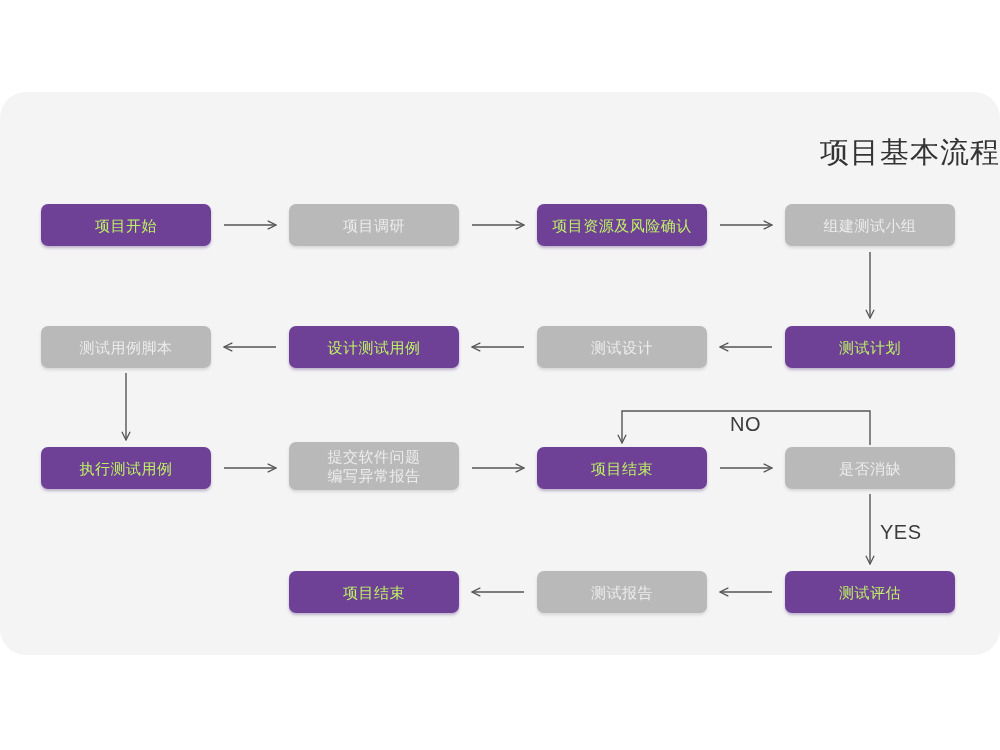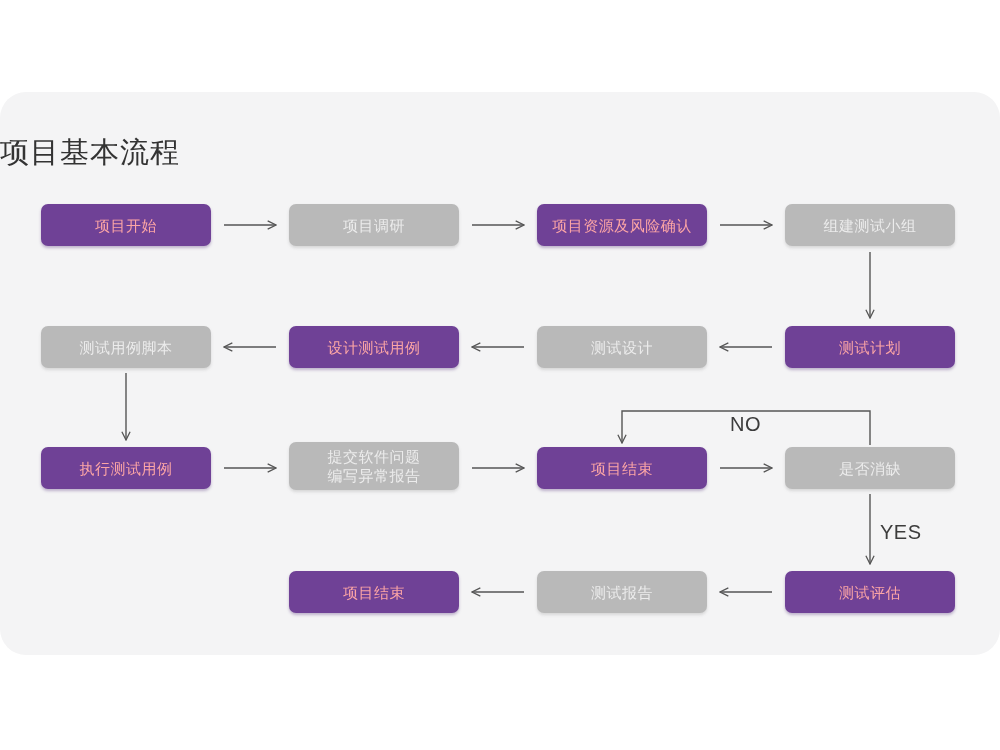--- a/index.html
+++ b/index.html
@@ -25,21 +25,21 @@
     width: 1000px;
     height: 563px;
     background: #f4f4f5;
     border-radius: 26px;
   }
   .chart-title {
     position: absolute;
     left: 0;
     top: 133px;
     width: 1000px;
-    text-align: left;
+    text-align: right;
     font-size: 29px;
     color: #333333;
     letter-spacing: 1px;
     font-weight: 400;
   }
   svg.edges {
     position: absolute;
     left: 0;
     top: 0;
     width: 1000px;
@@ -56,21 +56,21 @@
     align-items: center;
     justify-content: center;
     text-align: center;
     font-size: 15px;
     line-height: 19px;
     letter-spacing: 0.5px;
     user-select: none;
   }
   .node.purple {
     background: #6f4196;
-    color: #fca5a5;
+    color: #bef264;
     box-shadow: 0 2px 3px rgba(90,55,125,0.35);
   }
   .node.gray {
     background: #b9b9b9;
     color: #ececec;
     box-shadow: 0 2px 3px rgba(150,150,150,0.30);
   }
   .node.two-line {
     height: 48px;
   }

